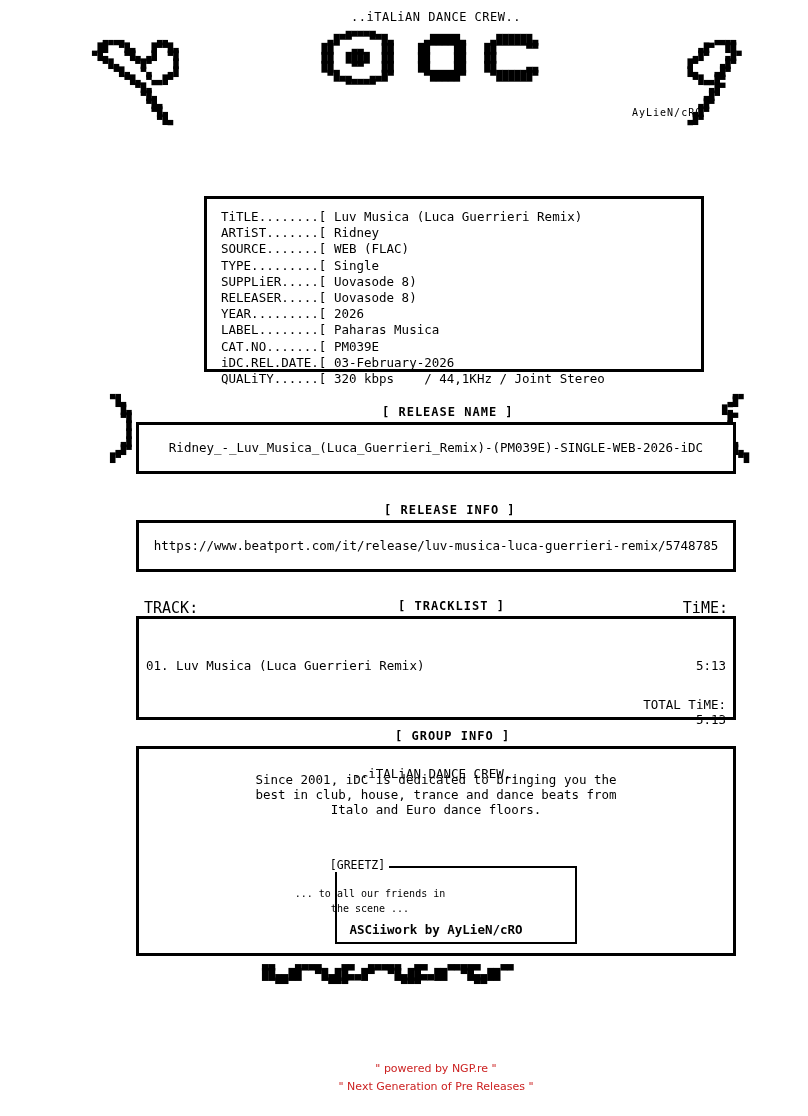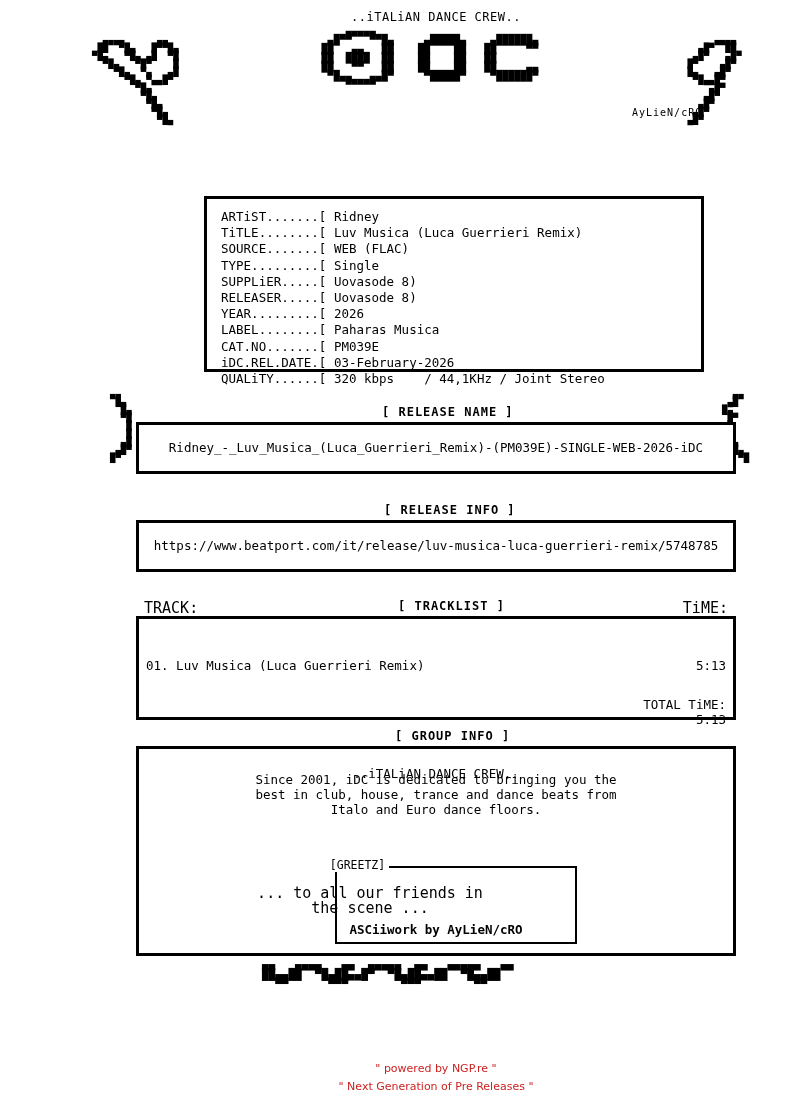--- a/index.html
+++ b/index.html
@@ -146,21 +146,21 @@
     position: absolute; top: 866px; left: 303px; width: 242px; height: 78px;
     border: 2px solid #000; box-sizing: border-box; background: #fff;
   }
   .greetz-title {
     position: absolute; top: 858px; left: 0; width: 651px;
     text-align: center; font-size: 11.5px; background: transparent;
   }
   .greetz-title span { background: #fff; padding: 0 4px; }
   .greetz-text {
     position: absolute; top: 886px; left: 0; width: 676px;
-    text-align: center; font-size: 15px; line-height: 15px; white-space: pre-line;
+    text-align: center; font-size: 10px; line-height: 15px; white-space: pre-line;
   }
   .greetz-credit {
     position: absolute; top: 922px; left: 0; width: 808px;
     text-align: center; font-size: 12.5px; font-weight: bold;
   }
 
   
   .footer {
     position: absolute;
     left: 0; width: 808px;
@@ -227,22 +227,22 @@
  █
  █
  █▄
  ▀█▄
    ▀█</div>
   <div class="ascii-art art-bottom">▄▄   ▄▄▄▄   ▄▄  ▄▄▄▄▄  ▄▄   ▄▄▄▄▄   ▄▄
 ██▄▄██  ▀█▄██▄▄█▀  ▀█▄██▄▄██  ▀█▄▄██
   ▀▀      ▀▀▀        ▀▀▀        ▀▀</div>
 
   <div class="infobox">
+    <div class="row"><span class="lbl">TiTLE........[</span> <span>Luv Musica (Luca Guerrieri Remix)</span></div>
     <div class="row"><span class="lbl">ARTiST.......[</span> <span>Ridney</span></div>
-    <div class="row"><span class="lbl">TiTLE........[</span> <span>Luv Musica (Luca Guerrieri Remix)</span></div>
     <div class="row"><span class="lbl">SOURCE.......[</span> <span>WEB (FLAC)</span></div>
     <div class="row"><span class="lbl">TYPE.........[</span> <span>Single</span></div>
     <div class="row"><span class="lbl">SUPPLiER.....[</span> <span>Uovasode 8)</span></div>
     <div class="row"><span class="lbl">RELEASER.....[</span> <span>Uovasode 8)</span></div>
     <div class="row"><span class="lbl">YEAR.........[</span> <span>2026</span></div>
     <div class="row"><span class="lbl">LABEL........[</span> <span>Paharas Musica</span></div>
     <div class="row"><span class="lbl">CAT.NO.......[</span> <span>PM039E</span></div>
     <div class="row"><span class="lbl">iDC.REL.DATE.[</span> <span>03-February-2026</span></div>
     <div class="row"><span class="lbl">QUALiTY......[</span> <span>320 kbps    / 44,1KHz / Joint Stereo</span></div>
   </div>

